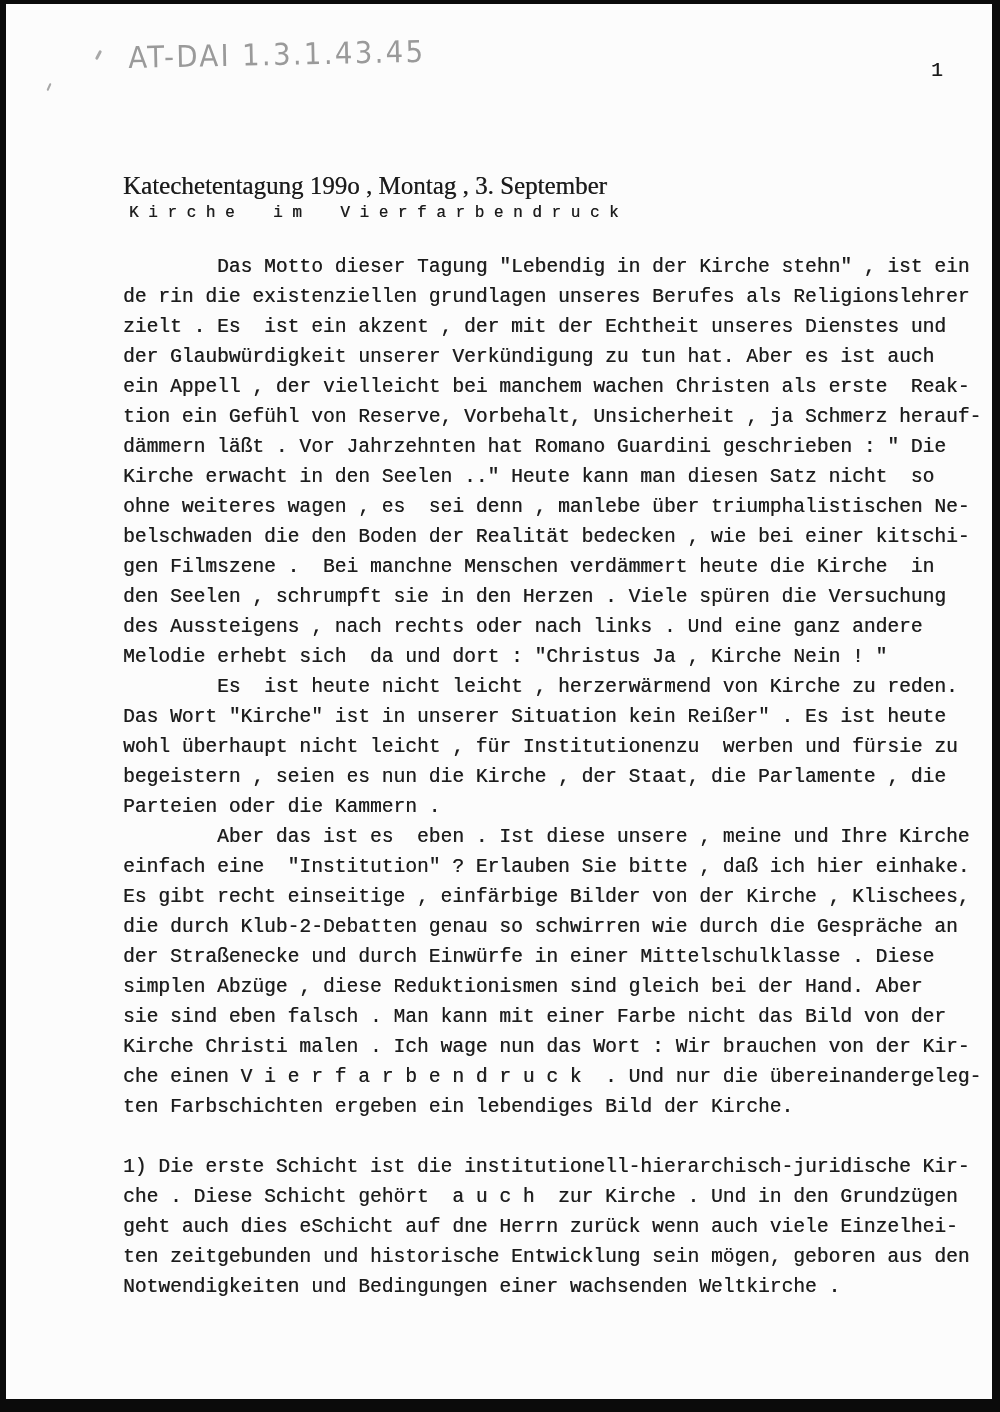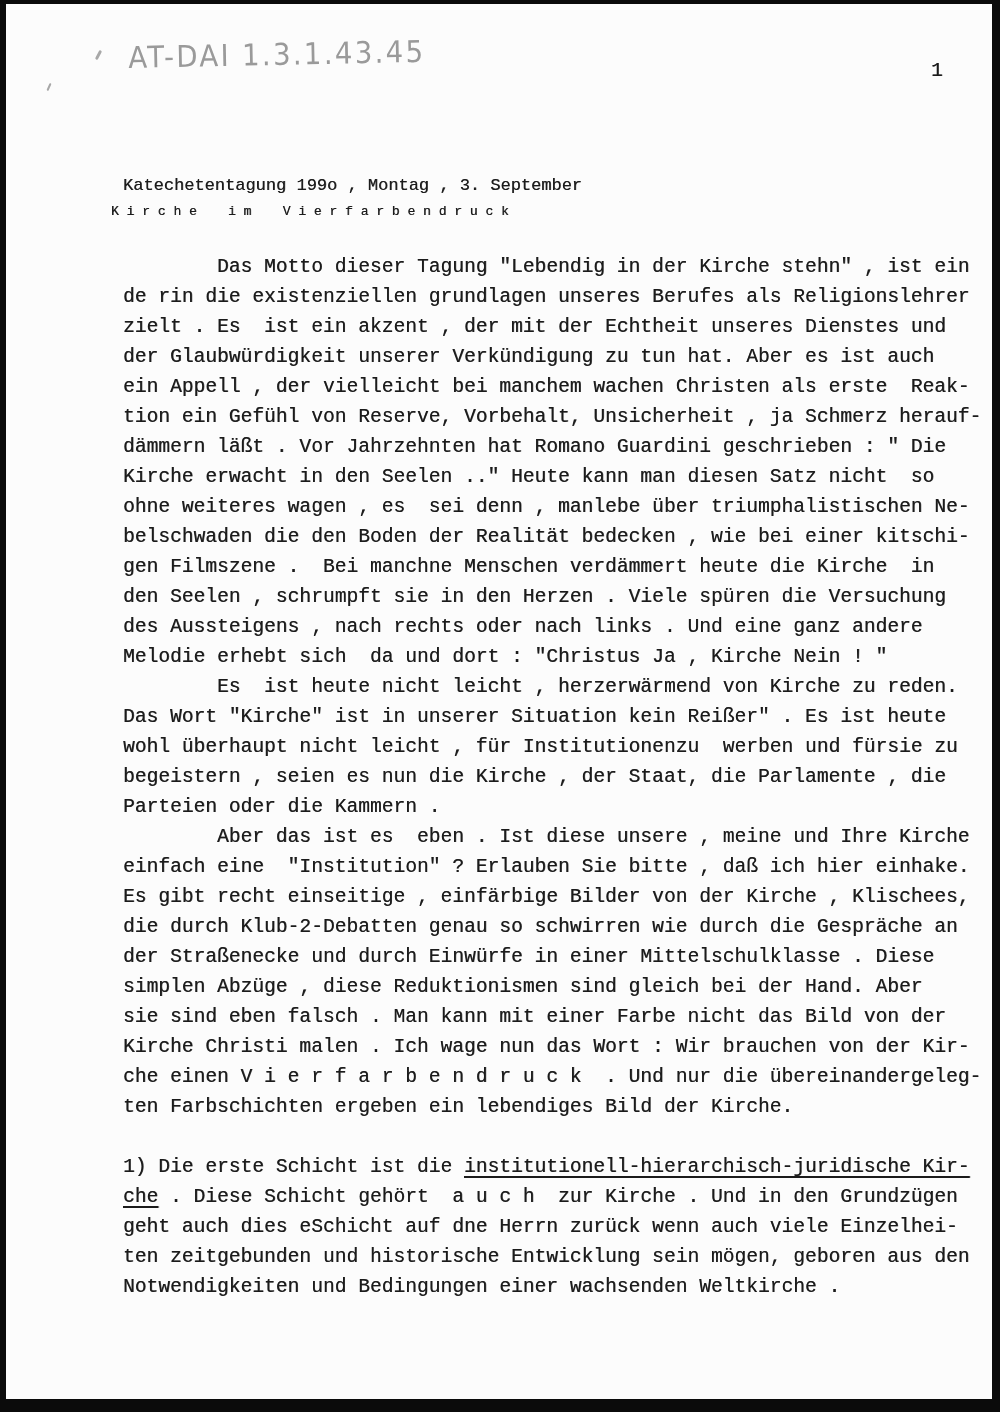--- a/index.html
+++ b/index.html
@@ -49,45 +49,45 @@
     left: 931px;
     top: 60px;
     font-size: 19.6px;
     white-space: pre;
     text-shadow: 0.4px 0 0 rgba(25,25,25,0.7);
   }
   .doc-header {
     position: absolute;
     left: 123px;
     top: 121px;
-    font-size: 17px;
+    font-size: 25px;
     line-height: 26px;
     white-space: pre;
     text-shadow: 0.4px 0 0 rgba(25,25,25,0.7);
+    font-family: Liberation Serif, serif;
   }
   .doc-title {
     position: absolute;
-    left: 111px;
+    left: 129px;
     top: 204px;
-    font-size: 13px;
+    font-size: 16px;
     white-space: pre;
     text-shadow: 0.4px 0 0 rgba(25,25,25,0.7);
   }
   .body-text {
     position: absolute;
     left: 123px;
     top: 252px;
     font-size: 19.6px;
     line-height: 30px;
     white-space: pre;
     text-shadow: 0.4px 0 0 rgba(25,25,25,0.7);
   }
   .line { height: 30px; }
   .u {
-    text-decoration: underline;
     text-underline-offset: 4px;
     text-decoration-thickness: 1.5px;
   }
 </style>
 </head>
 <body>
 
 <div class="page">
 
   <div class="edge edge-top"></div>

